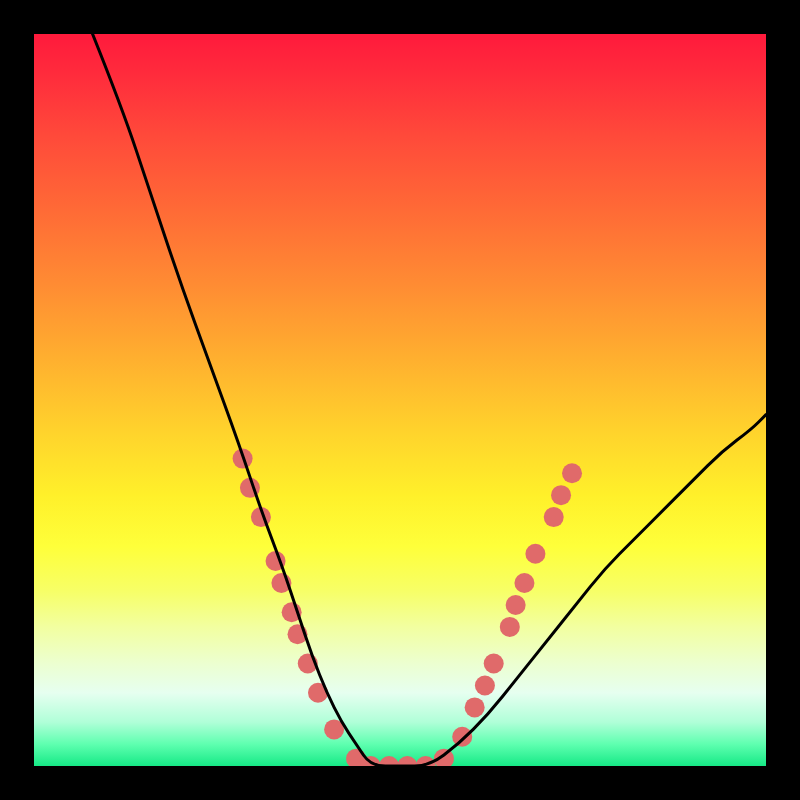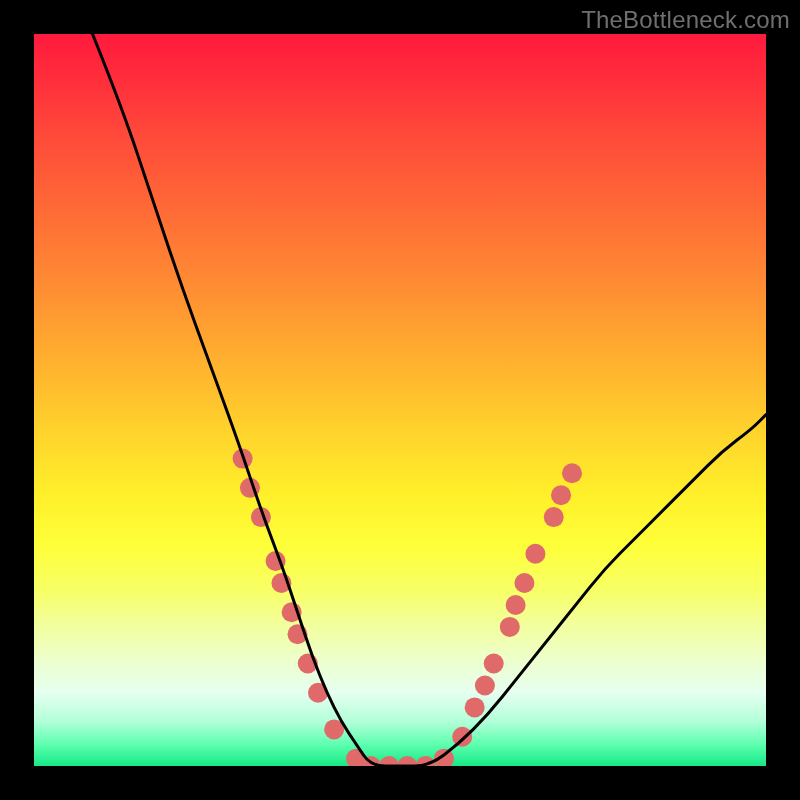--- a/index.html
+++ b/index.html
@@ -98,14 +98,13 @@
           <circle cx="481.65599999999995" cy="570.96" r="10" fill="#e06a6a"></circle>
           <circle cx="490.44000000000005" cy="549" r="10" fill="#e06a6a"></circle>
           <circle cx="501.42" cy="519.72" r="10" fill="#e06a6a"></circle>
           <circle cx="519.72" cy="483.12" r="10" fill="#e06a6a"></circle>
           <circle cx="527.04" cy="461.16" r="10" fill="#e06a6a"></circle>
           <circle cx="538.02" cy="439.2" r="10" fill="#e06a6a"></circle>
         </g>
       <path fill="none" stroke="#000000" stroke-width="3" stroke-linecap="round" stroke-linejoin="round" d="M 58.56 0 Q 87.84 73.19999999999993 102.48 117.11999999999995 Q 117.12 161.03999999999996 131.76 204.95999999999998 Q 146.4 248.88 161.04000000000002 289.14 Q 175.68 329.4 190.32 369.65999999999997 Q 204.96 409.92 215.94 442.86 Q 226.92 475.8 237.9 505.08000000000004 Q 248.88000000000002 534.36 256.2 556.3199999999999 Q 263.52 578.28 270.84000000000003 600.24 Q 278.16 622.2 285.48 640.5 Q 292.8 658.8 300.12 673.44 Q 307.44 688.08 314.76 699.06 Q 322.08 710.04 329.4 721.02 Q 336.72 732 351.36 732 Q 366 732 380.64 732 Q 395.28000000000003 732 409.91999999999996 721.02 Q 424.55999999999995 710.04 439.19999999999993 695.4 Q 453.84 680.76 468.48 662.46 Q 483.12 644.16 497.76 625.8599999999999 Q 512.4 607.56 527.04 589.26 Q 541.68 570.96 556.3199999999999 552.6600000000001 Q 570.96 534.36 585.6 519.72 Q 600.24 505.08000000000004 614.88 490.44000000000005 Q 629.52 475.8 644.1600000000001 461.15999999999997 Q 658.8000000000001 446.52 673.44 431.88 Q 688.0799999999999 417.24 702.72 406.26 Q 717.36 395.28 724.6800000000001 387.96 T 732 380.64"></path>
     </svg>
   </div>
-  <div class="watermark">TheBottleneck.com</div>
 </div>
 
 </body></html>

